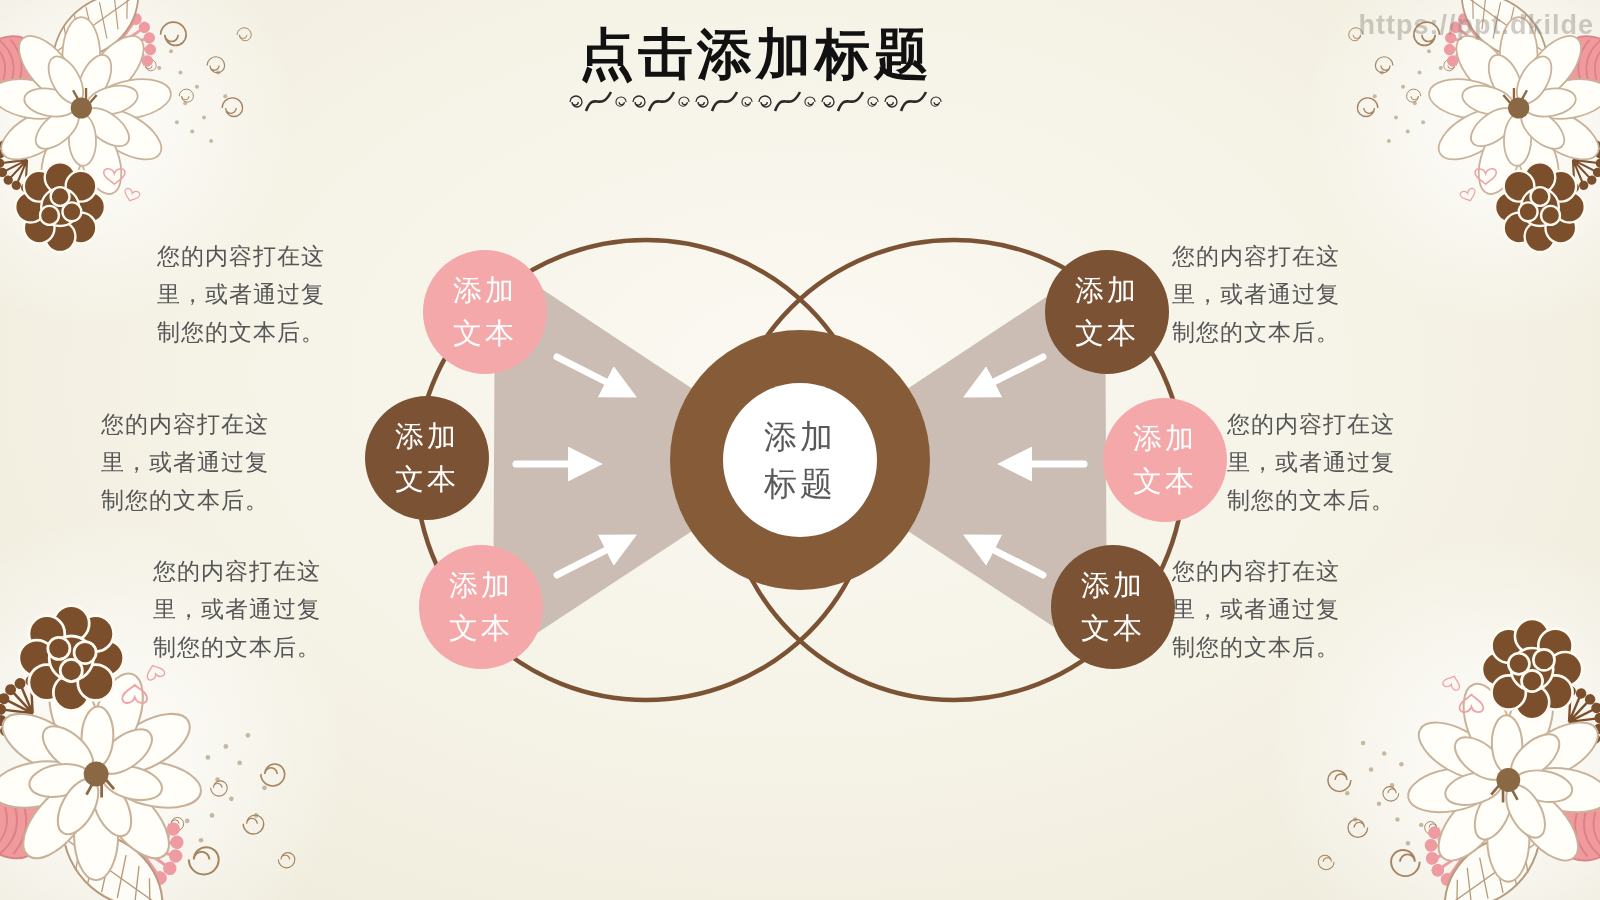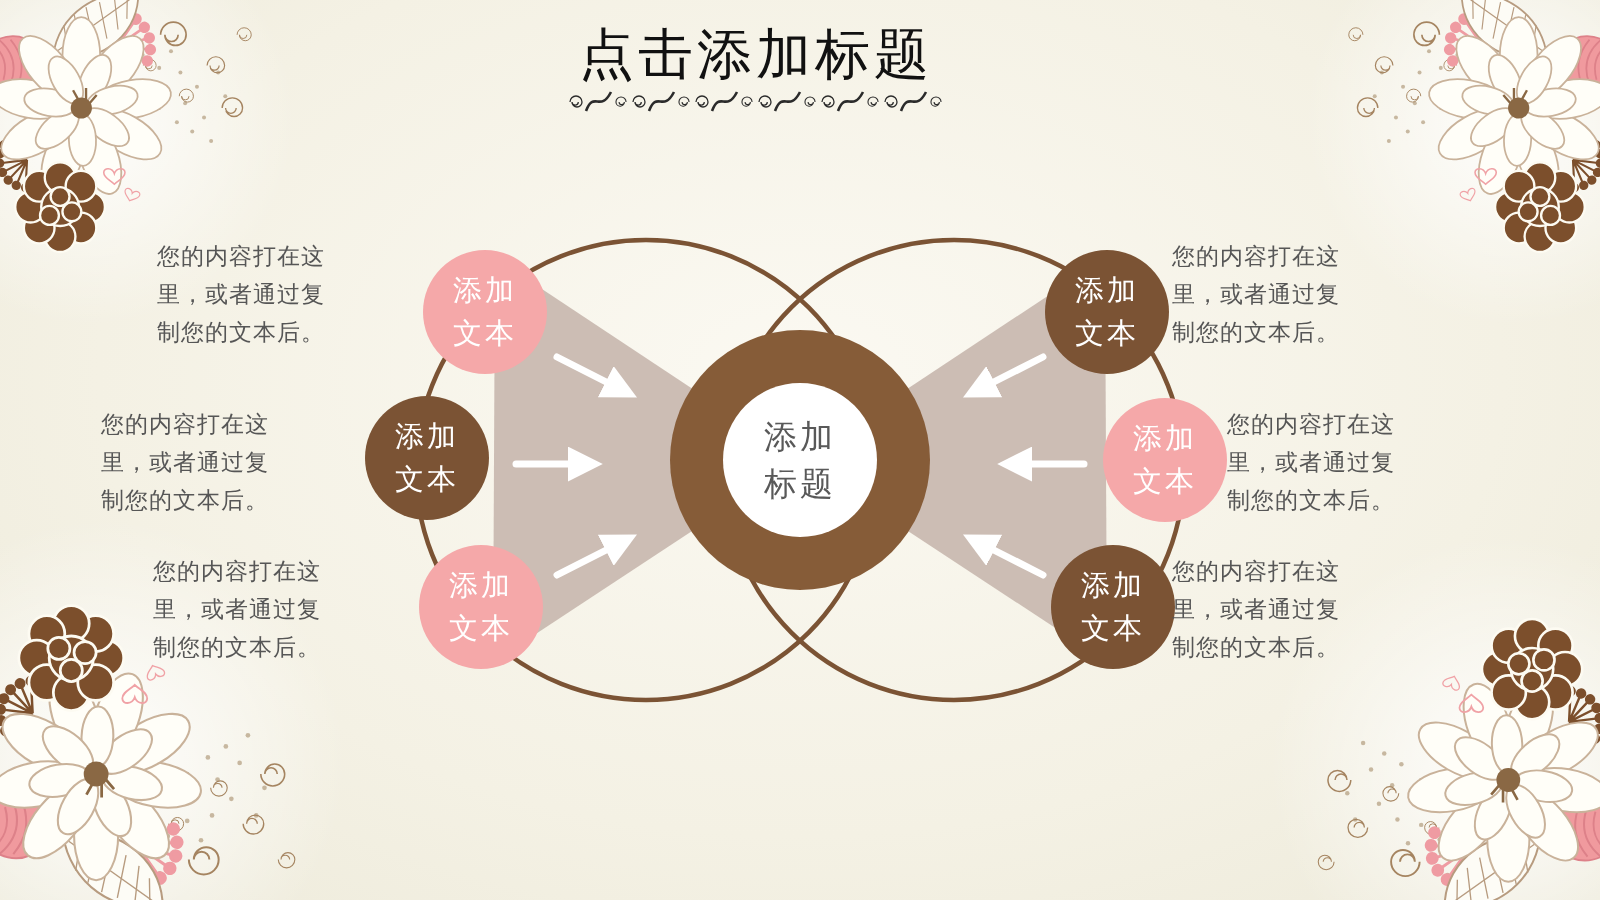--- a/index.html
+++ b/index.html
@@ -5,21 +5,21 @@
   html,body{margin:0;padding:0;background:#888;}
   .slide{
     position:relative;width:1600px;height:900px;margin:0 auto;overflow:hidden;
     background:radial-gradient(ellipse at 50% 42%, #fbf9f2 0%, #f4f1e4 62%, #edeada 100%);
     font-family:"Liberation Sans", sans-serif;
   }
   svg{display:block;}
   .bg-layer,.diagram-layer{position:absolute;inset:0;pointer-events:none;}
   .header{position:absolute;top:24px;left:0;width:1512px;text-align:center;}
   .title{
-    margin:0;font-size:55px;font-weight:400;letter-spacing:4px;
+    margin:0;font-size:55px;font-weight:700;letter-spacing:4px;
     color:var(--title-black,#111);line-height:60px;
   }
   .flourish{margin:4px auto 0 auto;}
   .watermark{
     position:absolute;top:10px;right:6px;font-size:27px;letter-spacing:1px;
     color:#8e887c;opacity:.42;font-weight:bold;
   }
   .center-node{
     position:absolute;left:670px;top:330px;width:260px;height:260px;border-radius:50%;
     background:var(--brown-center,#865c38);
@@ -192,20 +192,21 @@
       <use href="#floral" transform="translate(1606,-10) scale(-1.18,1.18)"></use>
     </g>
     <g>
       <use href="#floral" transform="translate(-6,912) scale(1.38,-1.38)"></use>
     </g>
     <g>
       <use href="#floral" transform="translate(1606,912) scale(-1.32,-1.32)"></use>
     </g>
   </svg>
 
+  <div class="watermark">https://ppt.dkilde</div>
 
   <div class="header">
     <h1 class="title">点击添加标题</h1>
     <svg class="flourish" width="380" height="28" viewBox="0 0 380 28" aria-hidden="true">
       <use href="#funit" x="0"></use>
         <use href="#funit" x="63"></use>
         <use href="#funit" x="126"></use>
       <use href="#funit" x="189"></use>
         <use href="#funit" x="252"></use>
         <use href="#funit" x="315"></use>

